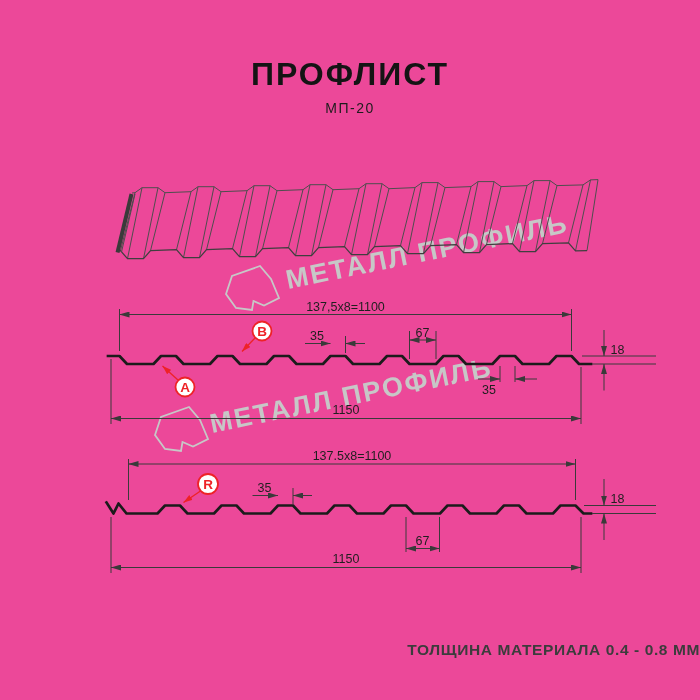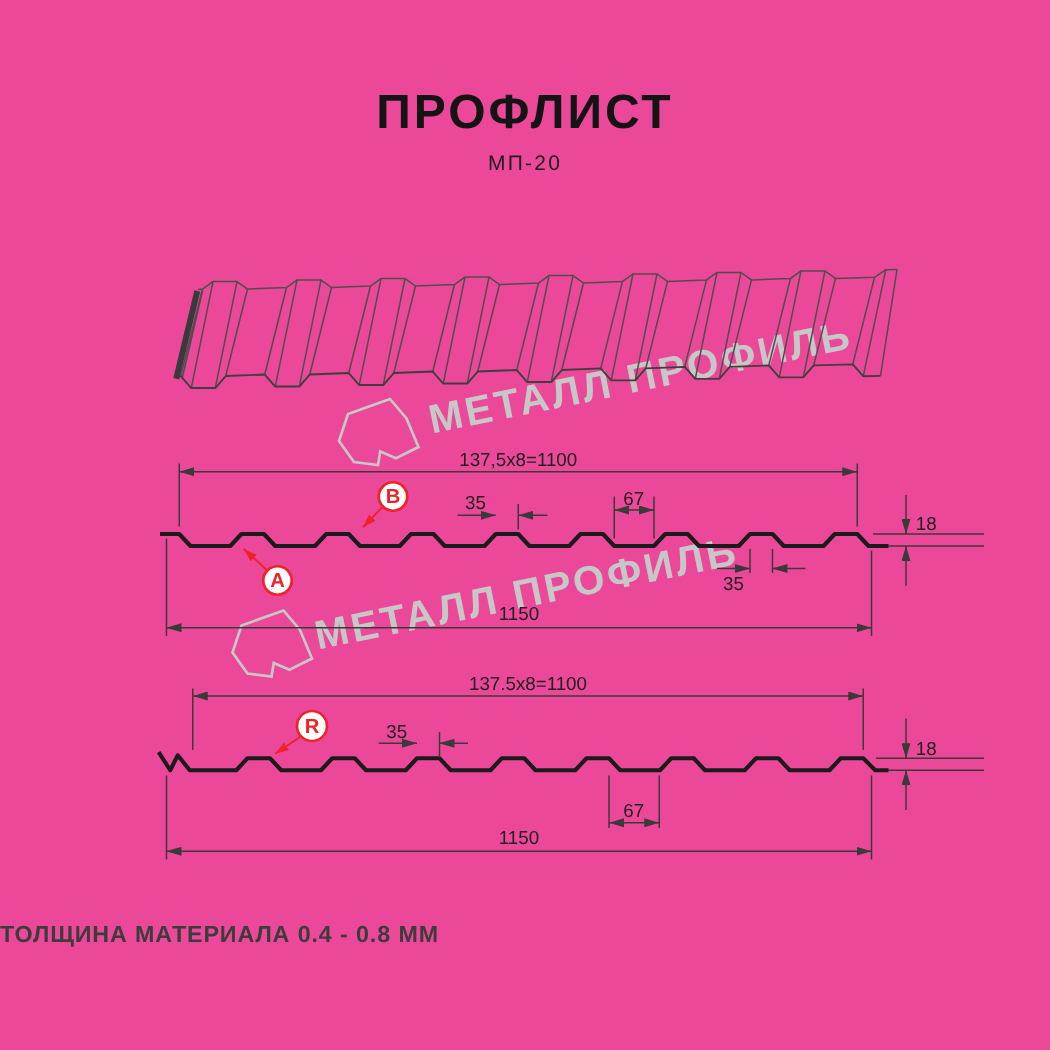--- a/index.html
+++ b/index.html
@@ -2,21 +2,21 @@
 <html style="--accent: #ee2227; --wm: #c7c7c7;"><head>
 <meta charset="utf-8">
 <style>
   html,body{margin:0;padding:0;background:#fff;}
   body{width:700px;height:700px;font-family:"Liberation Sans",sans-serif;}
   .page{position:relative;width:700px;height:700px;overflow:hidden;background:#ec4899;}
   .title{position:absolute;top:56px;left:0;width:100%;text-align:center;
          font-size:32px;font-weight:bold;letter-spacing:2px;color:#141414;}
   .subtitle{position:absolute;top:100px;left:0;width:100%;text-align:center;
          font-size:14px;font-weight:normal;letter-spacing:1.5px;color:#1c1c1c;}
-  .footer{position:absolute;top:615px;left:0;width:100%;text-align:left;
+  .footer{position:absolute;top:641px;left:0;width:100%;text-align:right;
          font-size:15.5px;font-weight:bold;letter-spacing:.6px;color:#3c3c3c;}
   svg.draw{position:absolute;left:0;top:0;}
   .prof{fill:none;stroke:#1b1b1b;stroke-width:2.7;stroke-linejoin:round;stroke-linecap:square;}
   .dim{stroke:#3a3a3a;stroke-width:1;fill:none;}
   .dtxt{font-size:12.5px;fill:#1f1f1f;}
   .redl{stroke:var(--accent);fill:none;stroke-width:1.3;}
   .redc{stroke:var(--accent);fill:#fff;stroke-width:1.8;}
   .rtxt{font-size:13.5px;font-weight:bold;fill:var(--accent);}
   .wmt{font-size:27px;font-weight:bold;letter-spacing:2px;fill:var(--wm);}
   .wml{fill:none;stroke:var(--wm);stroke-width:1.8;stroke-linejoin:miter;}

